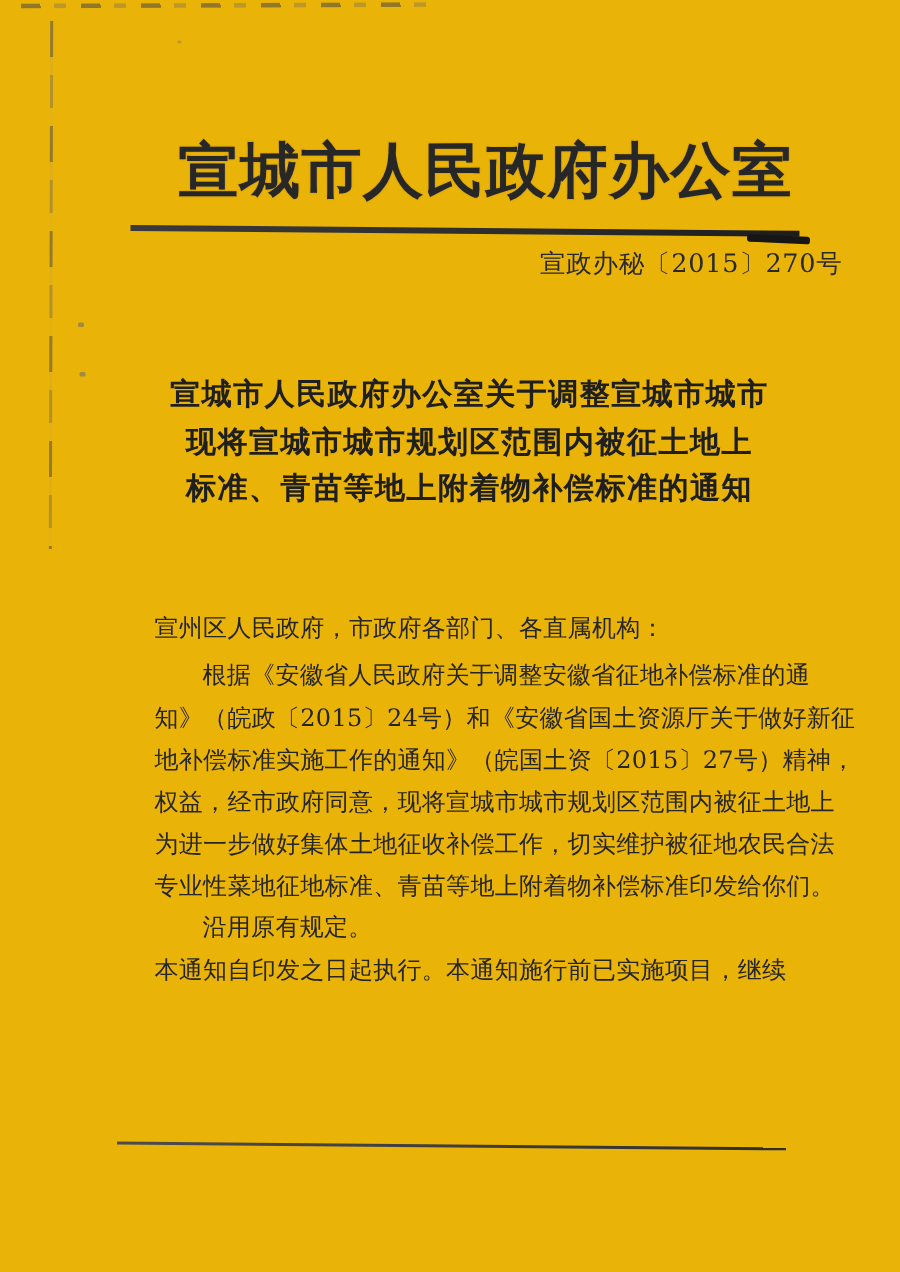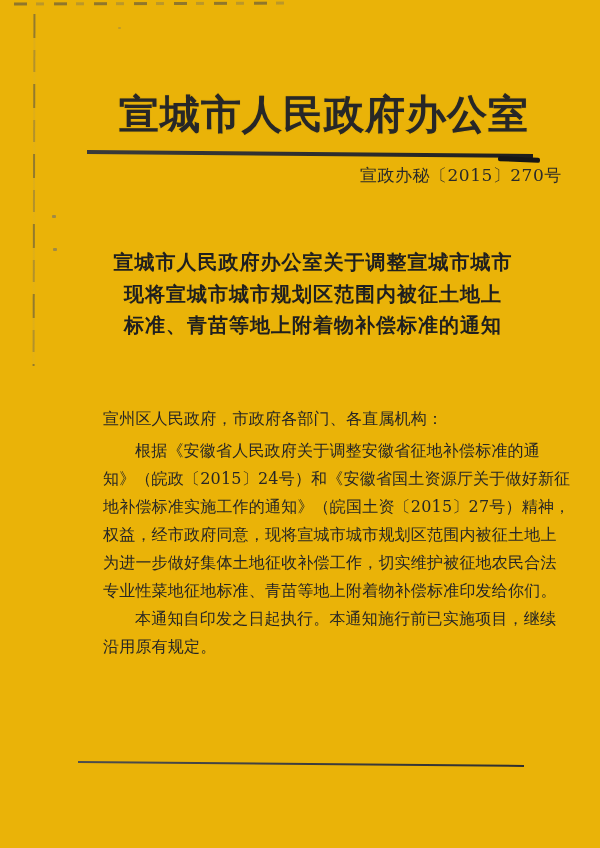--- a/index.html
+++ b/index.html
@@ -110,20 +110,20 @@
     <div class="salutation">宣州区人民政府，市政府各部门、各直属机构：</div>
     <div class="para">
         <div>根据《安徽省人民政府关于调整安徽省征地补偿标准的通</div>
         <div>知》（皖政〔2015〕24号）和《安徽省国土资源厅关于做好新征</div>
         <div>地补偿标准实施工作的通知》（皖国土资〔2015〕27号）精神，</div>
         <div>权益，经市政府同意，现将宣城市城市规划区范围内被征土地上</div>
         <div>为进一步做好集体土地征收补偿工作，切实维护被征地农民合法</div>
         <div>专业性菜地征地标准、青苗等地上附着物补偿标准印发给你们。</div>
       </div>
     <div class="para">
+        <div>沿用原有规定。</div>
         <div>本通知自印发之日起执行。本通知施行前已实施项目，继续</div>
-        <div>沿用原有规定。</div>
       </div>
   </div>
 
   <div class="footer-rule"></div>
 
 </div>
 
 </body></html>

